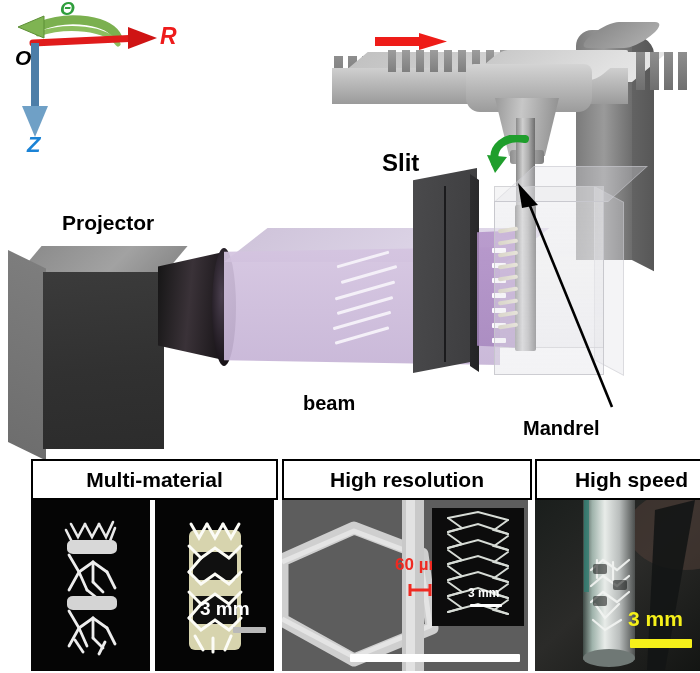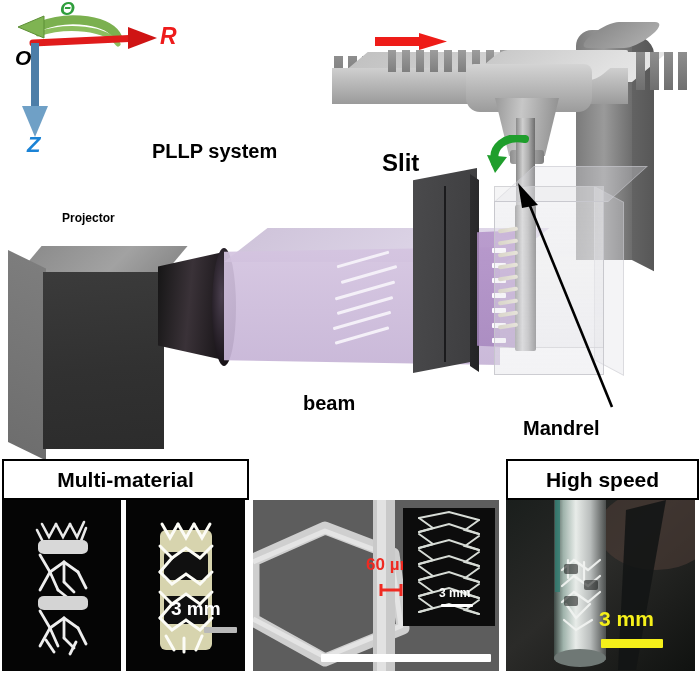--- a/index.html
+++ b/index.html
@@ -115,21 +115,21 @@
   .col-cap{position:absolute;left:576px;top:22px;width:60px;height:26px;
      background:linear-gradient(100deg,#8c8c8c,#aaaaaa);
      transform:skewX(-50deg);transform-origin:bottom left;border-radius:12px;}
 
   
   .red-arrow{position:absolute;left:375px;top:33px;width:72px;height:17px;}
   .green-rot{position:absolute;left:487px;top:135px;width:44px;height:40px;}
   .mandrel-pointer{position:absolute;left:516px;top:183px;width:120px;height:228px;}
 
   
-  .panel{position:absolute;}
+  .panel{position:absolute;margin-left:29px;}
   .panel-title{position:absolute;border:2px solid #000;background:#fff;
      display:flex;align-items:center;justify-content:center;
      font-weight:bold;color:#000;}
   .panel-img{position:absolute;background:#000;overflow:hidden;}
   .scalebar{position:absolute;border-radius:1px;}
   .scaletext{position:absolute;font-weight:bold;white-space:nowrap;}
 </style>
 </head>
 <body>
 
@@ -165,21 +165,20 @@
 
         <line x1="35" y1="43" x2="35" y2="110" stroke="#4d7ea8" stroke-width="8"></line>
         <polygon points="22,106 48,106 35,137" fill="#6fa0c6"></polygon>
       </svg>
       <span class="axlabel" style="left:60px;top:-2px;font-size:19px;color:#2f9e3c;">Θ</span>
       <span class="axlabel" style="left:160px;top:23px;font-size:23px;color:#ee1b1b;">R</span>
       <span class="axlabel" style="left:27px;top:132px;font-size:22px;color:#1b83d6;">Z</span>
       <span class="axlabel" style="left:15px;top:46px;font-size:21px;color:#000;">O</span>
     </div>
 
-    <span class="lbl" style="left:152px;top:141px;font-size:20px;">PLLP system</span>
 
     <div class="col-side"></div>
     <div class="col-front"></div>
     <div class="col-cap"></div>
 
     <div class="tooth-l" style="left:334px;"></div>
     <div class="tooth-l" style="left:348px;"></div>
     <div class="tooth-l" style="left:362px;"></div>
     <div class="tooth-l" style="left:376px;"></div>
     <div class="rail-top"></div>
@@ -270,21 +269,21 @@
 
     <div class="vat-front"></div>
 
     <div class="mandrel-pointer">
       <svg width="120" height="228" viewBox="0 0 120 228">
         <line x1="12" y1="18" x2="96" y2="224" stroke="#000" stroke-width="2.6"></line>
         <polygon points="2,0 22,22 6,25" fill="#000"></polygon>
       </svg>
     </div>
 
-    <span class="lbl" style="left:62px;top:212px;font-size:12px;">Projector</span>
+    <span class="lbl" style="left:62px;top:212px;font-size:21px;">Projector</span>
     <span class="lbl" style="left:382px;top:150px;font-size:24px;">Slit</span>
     <span class="lbl" style="left:303px;top:393px;font-size:20px;">beam</span>
     <span class="lbl" style="left:523px;top:418px;font-size:20px;">Mandrel</span>
   </div>
 
   <div class="panel" style="left:2px;top:459px;width:247px;height:212px;">
     <div class="panel-title" style="left:0;top:0;width:243px;height:37px;font-size:21px;">Multi-material</div>
 
     <div class="panel-img" style="left:0;top:41px;width:119px;height:171px;">
       <svg width="119" height="171" viewBox="0 0 119 171">
@@ -342,20 +341,21 @@
             <path d="M58,138 L58,152"></path>
             <path d="M76,136 L70,150"></path>
         </g>
       </svg>
       <span class="scaletext" style="left:45px;top:98px;font-size:19px;color:#fff;">3 mm</span>
       <div class="scalebar" style="left:78px;top:127px;width:33px;height:6px;background:#b9b9b9;"></div>
     </div>
   </div>
 
   <div class="panel" style="left:253px;top:459px;width:249px;height:212px;">
+    <div class="panel-title" style="left:0;top:0;width:246px;height:37px;font-size:21px;">High resolution</div>
     <div class="panel-img" style="left:0;top:41px;width:246px;height:171px;background:#5b5b5b;">
       <svg width="246" height="171" viewBox="0 0 246 171">
         <rect width="246" height="171" fill="#5d5d5d"></rect>
         <rect width="246" height="171" fill="url(#n)" opacity="0"></rect>
 
         <path d="M0,60 L72,28 L140,54 L150,128 L72,160 L0,120 Z" fill="none" stroke="#cfcfcf" stroke-width="13" stroke-linejoin="round"></path>
         <path d="M0,62 L72,31 L138,56 L148,126 L72,157 L0,119" fill="none" stroke="#e4e4e4" stroke-width="5" stroke-linejoin="round"></path>
 
         <rect x="120" y="0" width="22" height="171" fill="#c9c9c9"></rect>
         <rect x="124" y="0" width="9" height="171" fill="#e2e2e2"></rect>

